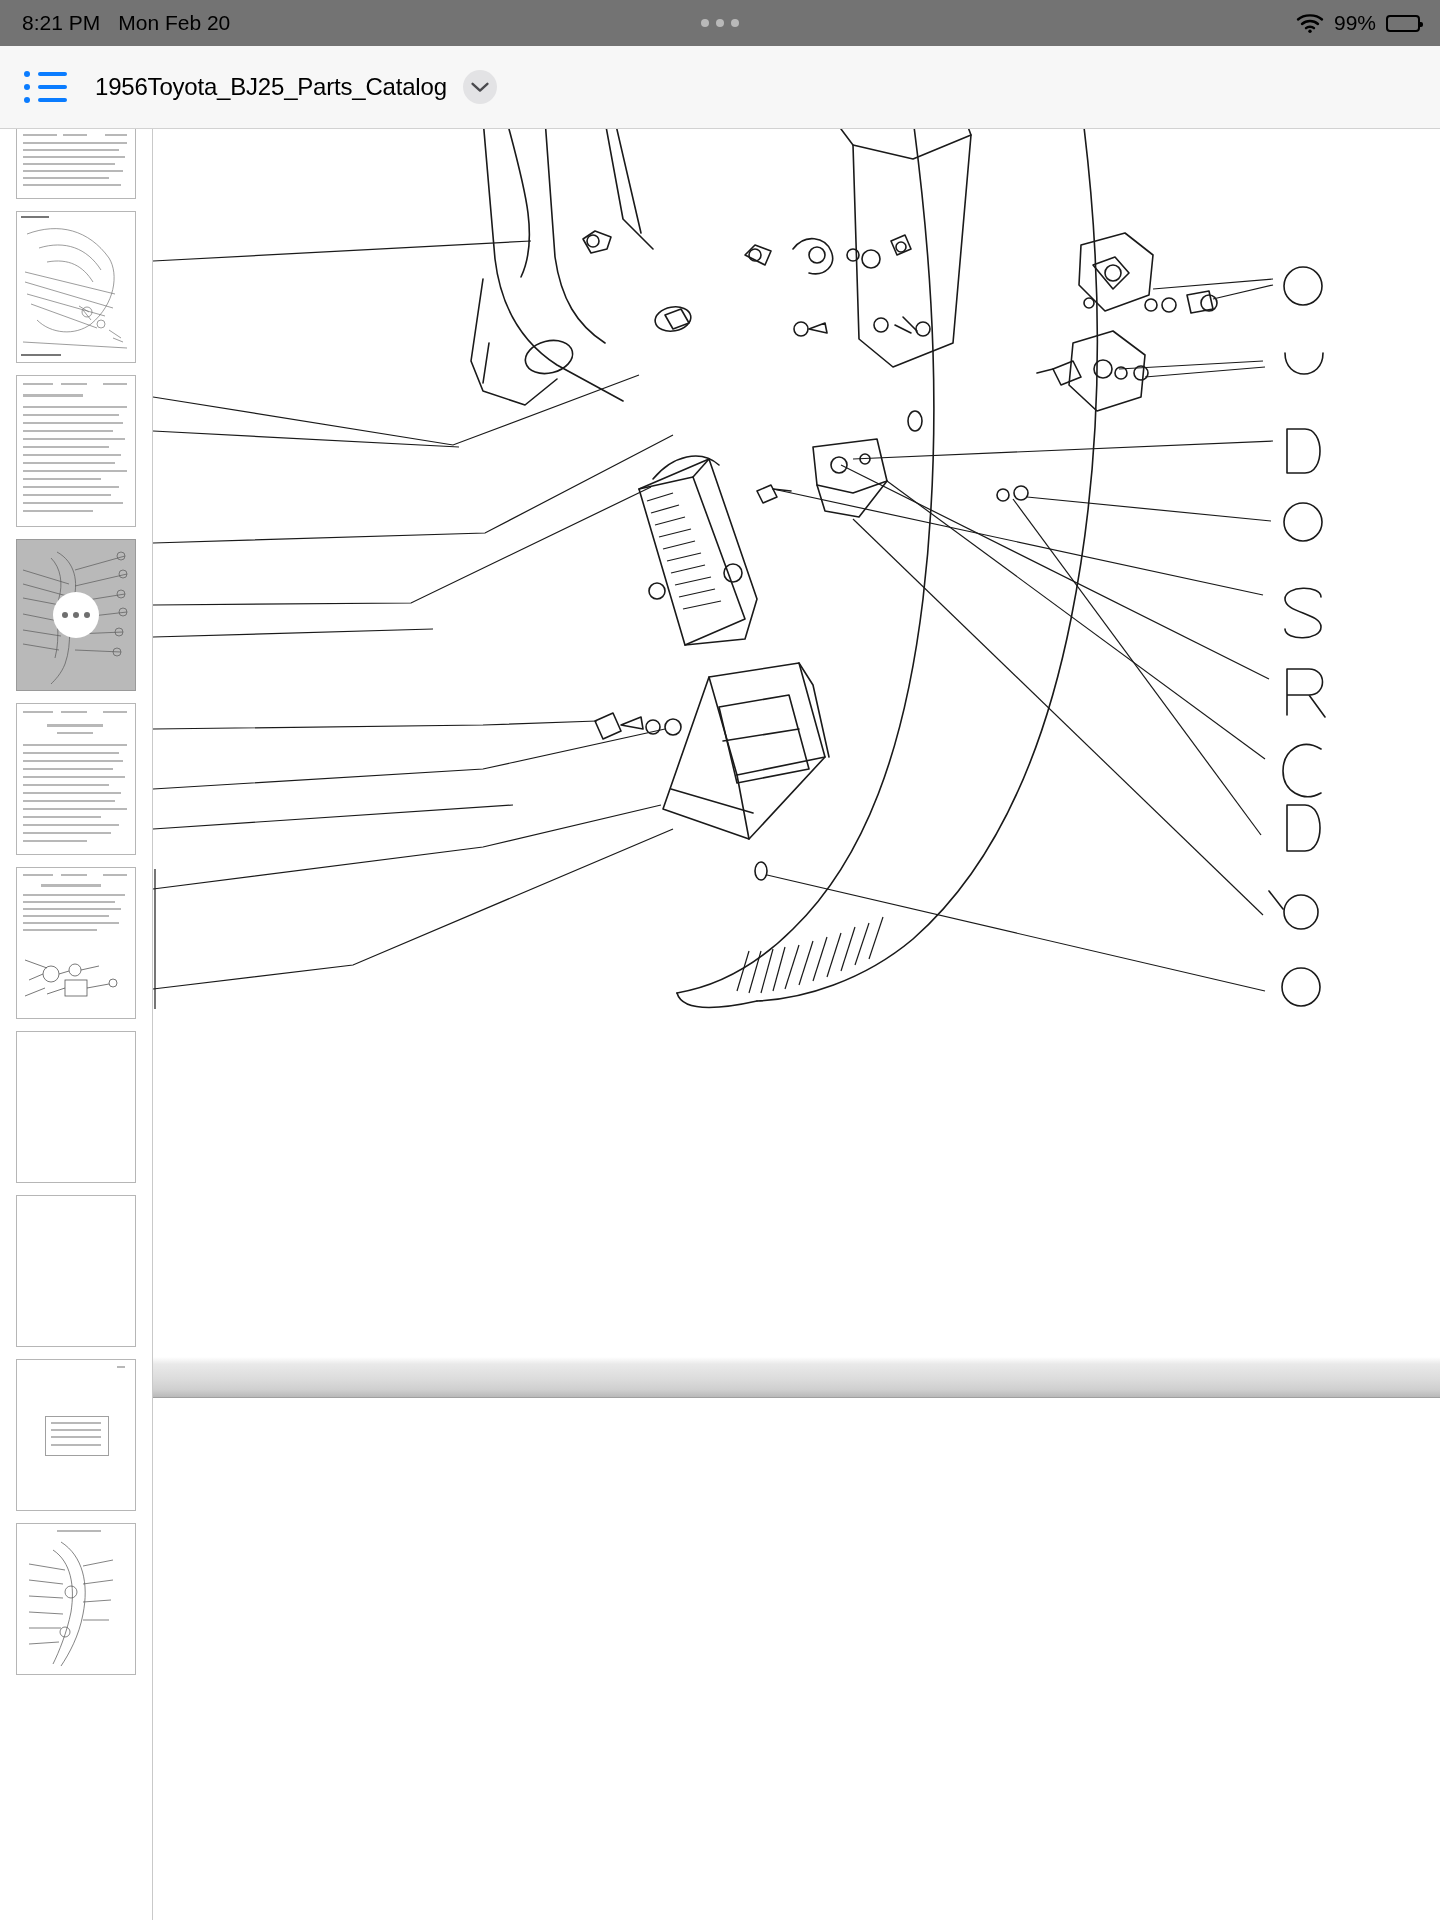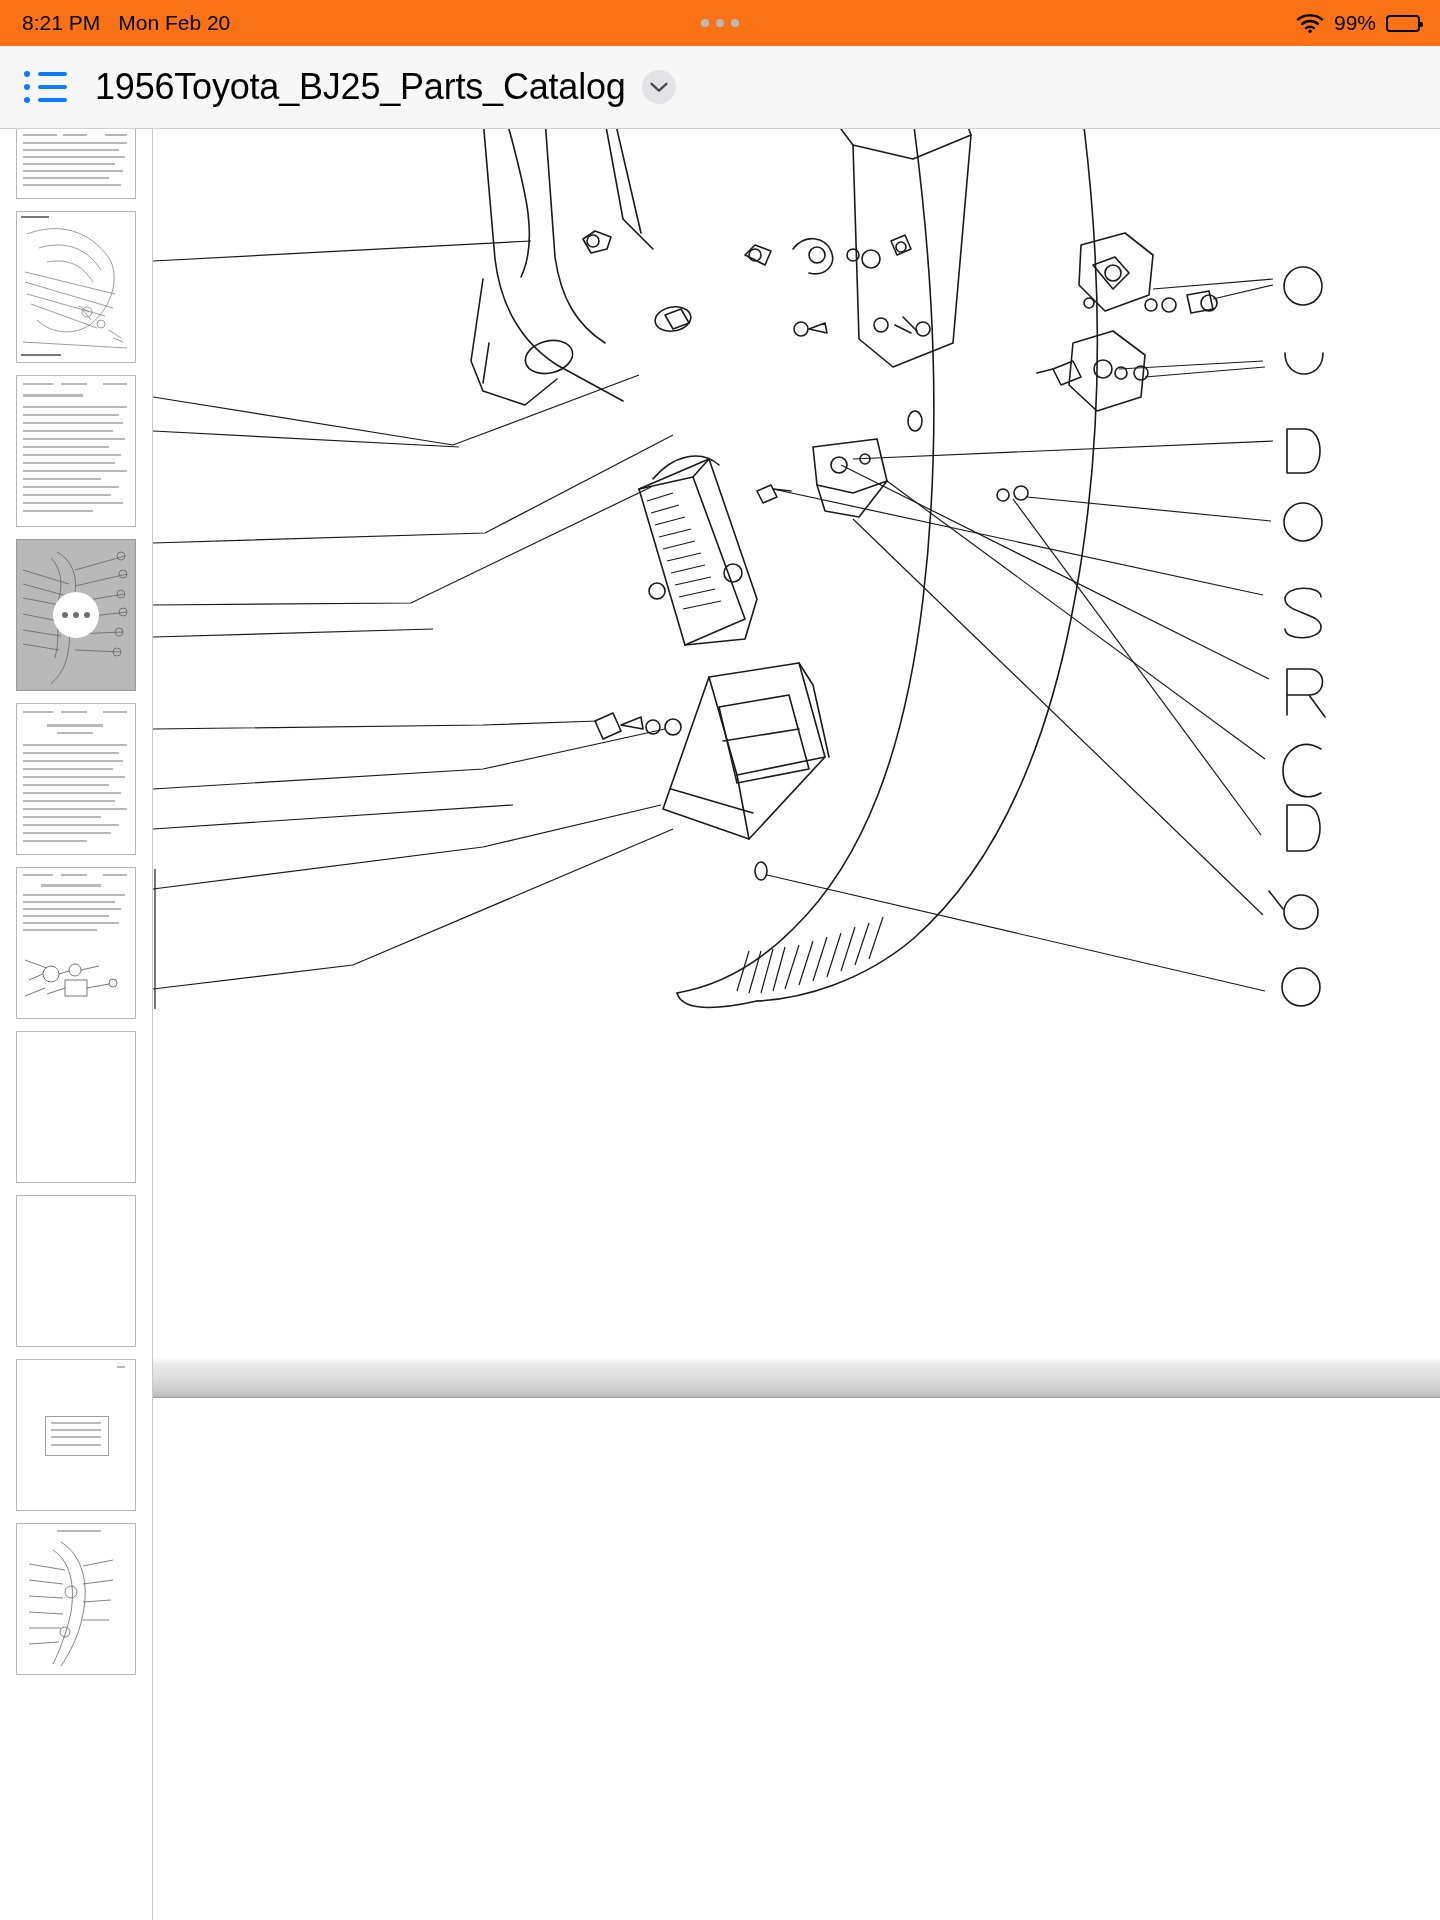--- a/index.html
+++ b/index.html
@@ -11,21 +11,21 @@
     width: 1440px;
     height: 1920px;
     font-family: "Liberation Sans", sans-serif;
     overflow: hidden;
     position: relative;
   }
 
   
   #status-bar {
     height: 46px;
-    background: #f97316;
+    background: #737373;
     display: flex;
     align-items: center;
     padding: 0 22px;
     box-sizing: border-box;
     position: relative;
   }
   #status-left {
     display: flex;
     align-items: center;
     gap: 18px;
@@ -115,21 +115,21 @@
     border-radius: 50%;
     background: #0a7cff;
   }
   .hl-line {
     width: 29px;
     height: 4px;
     border-radius: 2px;
     background: #0a7cff;
   }
   #doc-title {
-    font-size: 36px;
+    font-size: 24px;
     color: #000;
     font-weight: 400;
     letter-spacing: -0.2px;
   }
   #title-chevron {
     margin-left: 16px;
     width: 34px;
     height: 34px;
     border-radius: 50%;
     background: #e3e3e5;

